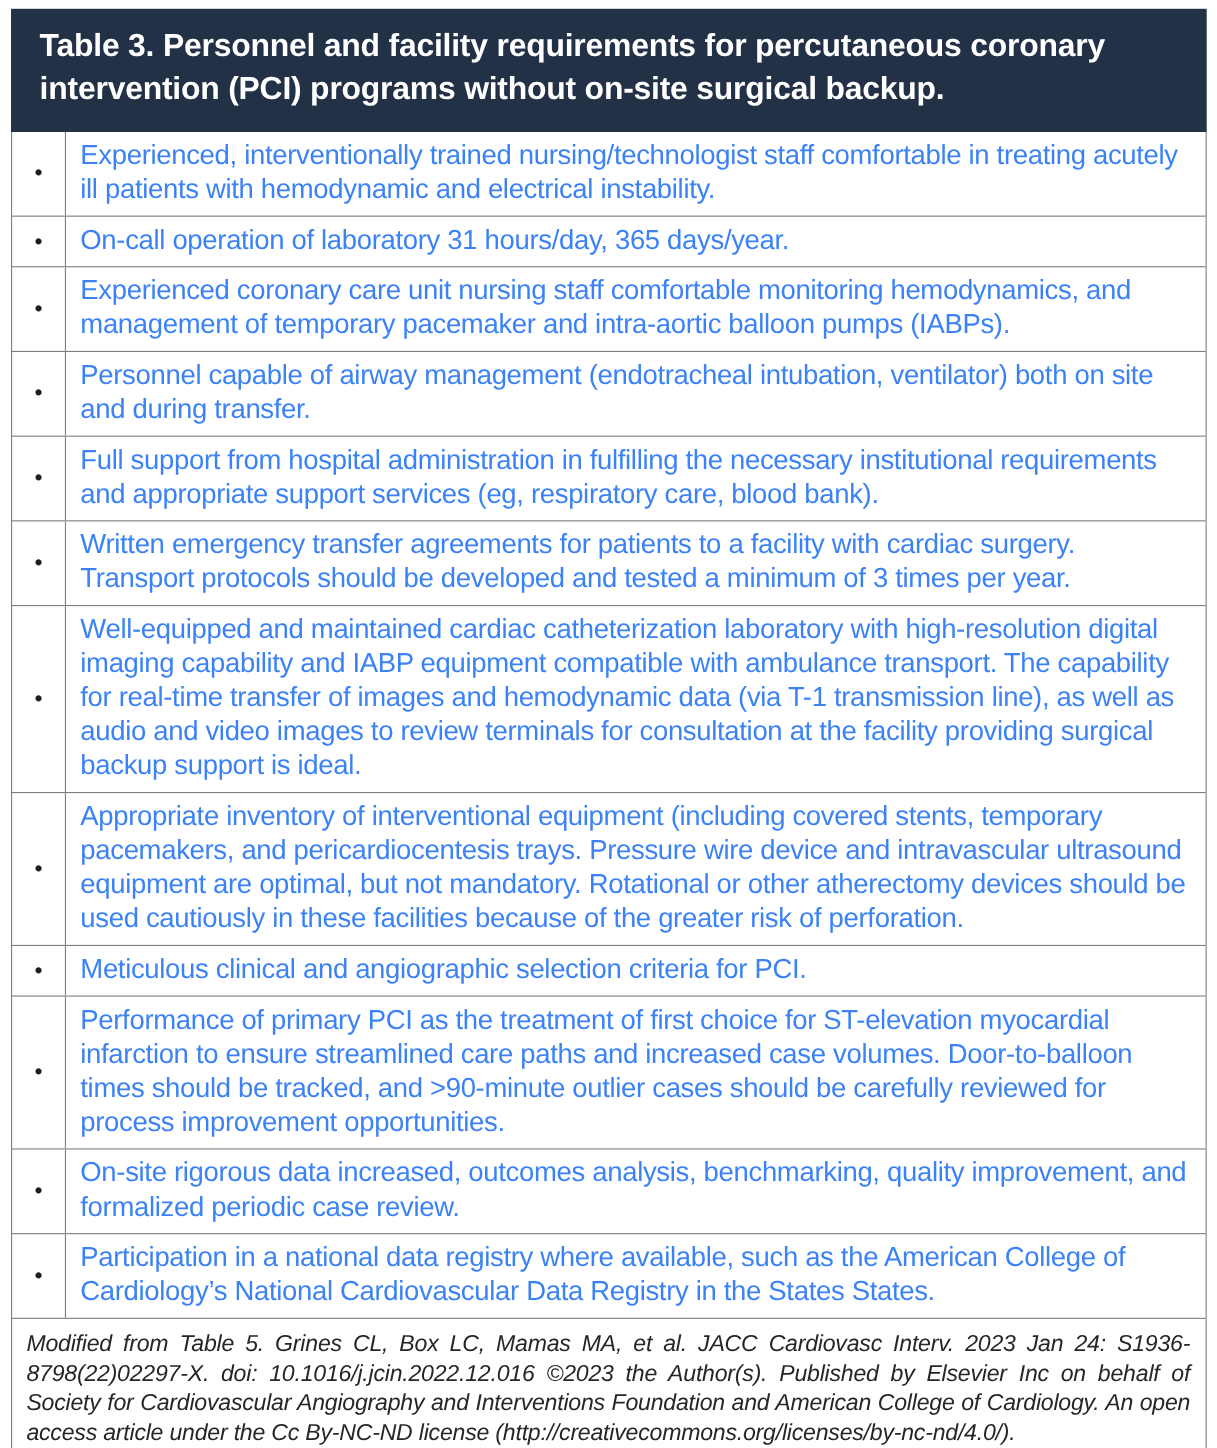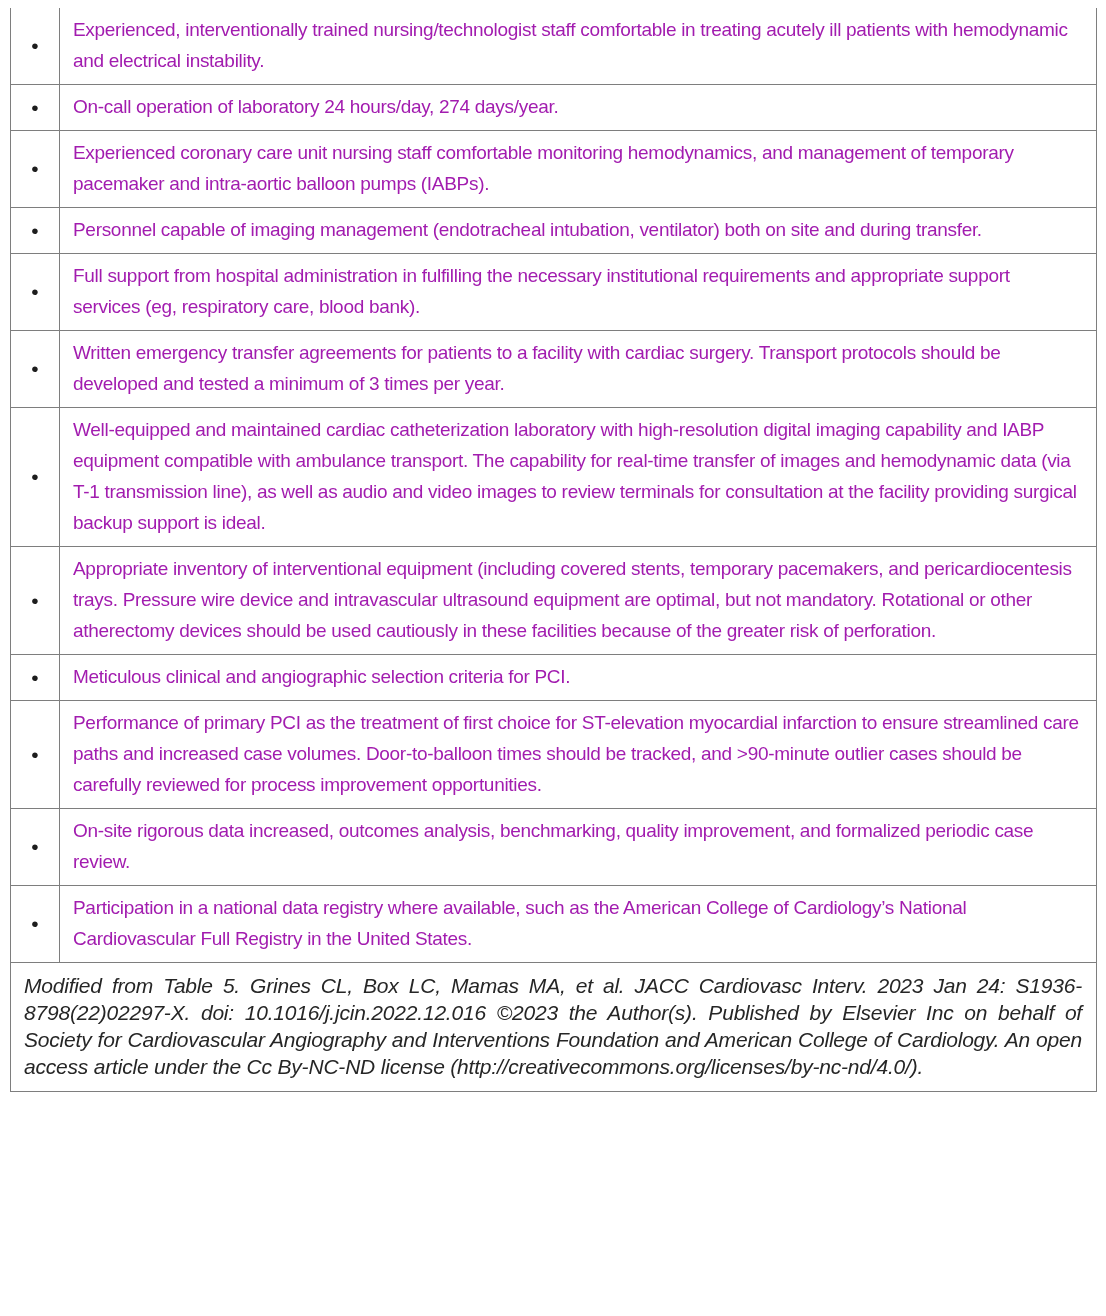--- a/index.html
+++ b/index.html
@@ -42,64 +42,65 @@
     border-right: 1px solid #7e7e7e;
     display: flex;
     align-items: center;
     justify-content: center;
     font-size: 21px;
     color: #1d1d1d;
   }
   .cell-text {
     flex: 1;
     padding: 6px 16px 8px 13px;
-    font-size: 19px;
+    font-size: 25px;
     line-height: 31px;
     letter-spacing: -0.3px;
-    color: #a21caf;
+    color: #3b82f6;
   }
   .tbl-footer {
     border: 1px solid #7e7e7e;
     border-top: none;
     padding: 9px 14px 11px 13px;
     font-style: italic;
     font-size: 21px;
     line-height: 27px;
     letter-spacing: -0.2px;
     text-align: justify;
     color: #262626;
   }
 </style>
 </head>
 <body>
 
 <div class="page">
   <div class="tbl">
 
+    <div class="tbl-header">Table 3. Personnel and facility requirements for percutaneous coronary intervention (PCI) programs without on-site surgical backup.</div>
 
     <div class="tbl-rows">
 
       <div class="row">
         <div class="cell-bullet">•</div>
         <div class="cell-text">Experienced, interventionally trained nursing/technologist staff comfortable in treating acutely ill patients with hemodynamic and electrical instability.</div>
       </div>
 
       <div class="row">
         <div class="cell-bullet">•</div>
-        <div class="cell-text">On-call operation of laboratory 24 hours/day, 274 days/year.</div>
+        <div class="cell-text">On-call operation of laboratory 31 hours/day, 365 days/year.</div>
       </div>
 
       <div class="row">
         <div class="cell-bullet">•</div>
         <div class="cell-text">Experienced coronary care unit nursing staff comfortable monitoring hemodynamics, and management of temporary pacemaker and intra-aortic balloon pumps (IABPs).</div>
       </div>
 
       <div class="row">
         <div class="cell-bullet">•</div>
-        <div class="cell-text">Personnel capable of imaging management (endotracheal intubation, ventilator) both on site and during transfer.</div>
+        <div class="cell-text">Personnel capable of airway management (endotracheal intubation, ventilator) both on site and during transfer.</div>
       </div>
 
       <div class="row">
         <div class="cell-bullet">•</div>
         <div class="cell-text">Full support from hospital administration in fulfilling the necessary institutional requirements and appropriate support services (eg, respiratory care, blood bank).</div>
       </div>
 
       <div class="row">
         <div class="cell-bullet">•</div>
         <div class="cell-text">Written emergency transfer agreements for patients to a facility with cardiac surgery. Transport protocols should be developed and tested a minimum of 3 times per year.</div>
@@ -125,21 +126,21 @@
         <div class="cell-text">Performance of primary PCI as the treatment of first choice for ST-elevation myocardial infarction to ensure streamlined care paths and increased case volumes. Door-to-balloon times should be tracked, and &gt;90-minute outlier cases should be carefully reviewed for process improvement opportunities.</div>
       </div>
 
       <div class="row">
         <div class="cell-bullet">•</div>
         <div class="cell-text">On-site rigorous data increased, outcomes analysis, benchmarking, quality improvement, and formalized periodic case review.</div>
       </div>
 
       <div class="row">
         <div class="cell-bullet">•</div>
-        <div class="cell-text">Participation in a national data registry where available, such as the American College of Cardiology’s National Cardiovascular Full Registry in the United States.</div>
+        <div class="cell-text">Participation in a national data registry where available, such as the American College of Cardiology’s National Cardiovascular Data Registry in the States States.</div>
       </div>
 
     </div>
 
     <div class="tbl-footer">Modified from Table 5. Grines CL, Box LC, Mamas MA, et al. JACC Cardiovasc Interv. 2023 Jan 24: S1936-8798(22)02297-X. doi: 10.1016/j.jcin.2022.12.016 ©2023 the Author(s). Published by Elsevier Inc on behalf of Society for Cardiovascular Angiography and Interventions Foundation and American College of Cardiology. An open access article under the Cc By-NC-ND license (http://creativecommons.org/licenses/by-nc-nd/4.0/).</div>
 
   </div>
 </div>
 
 </body></html>

